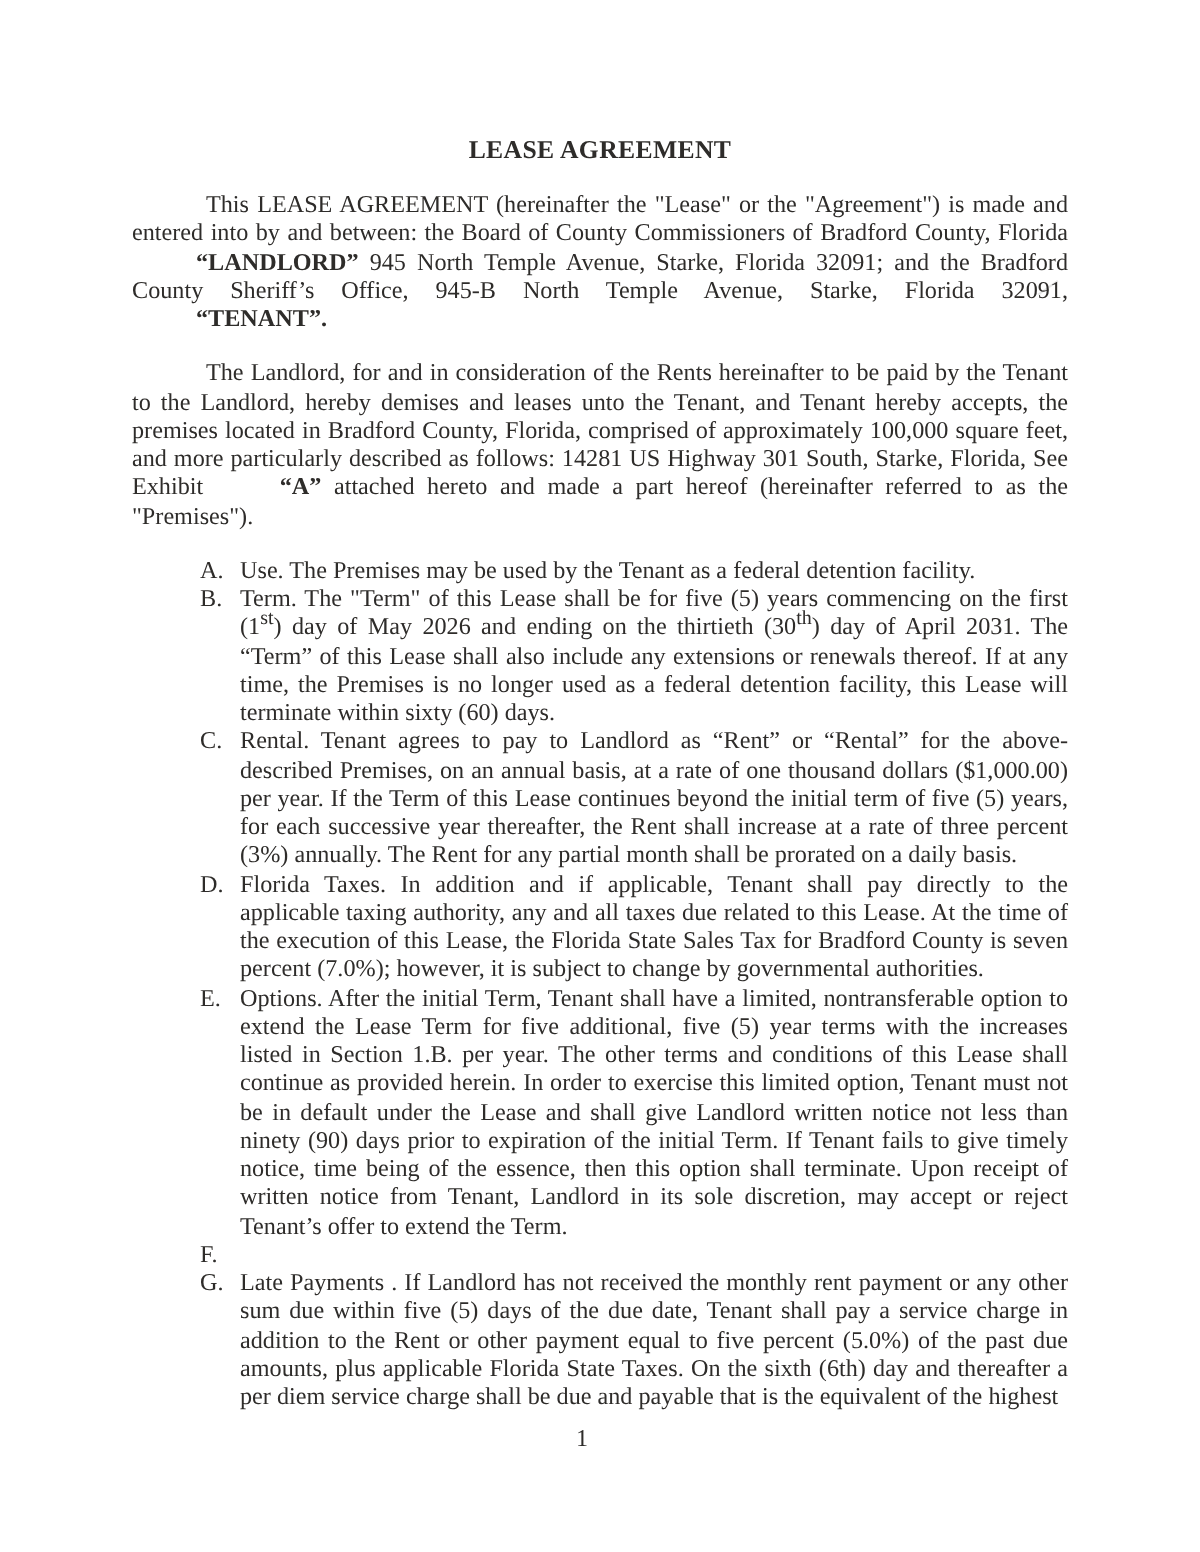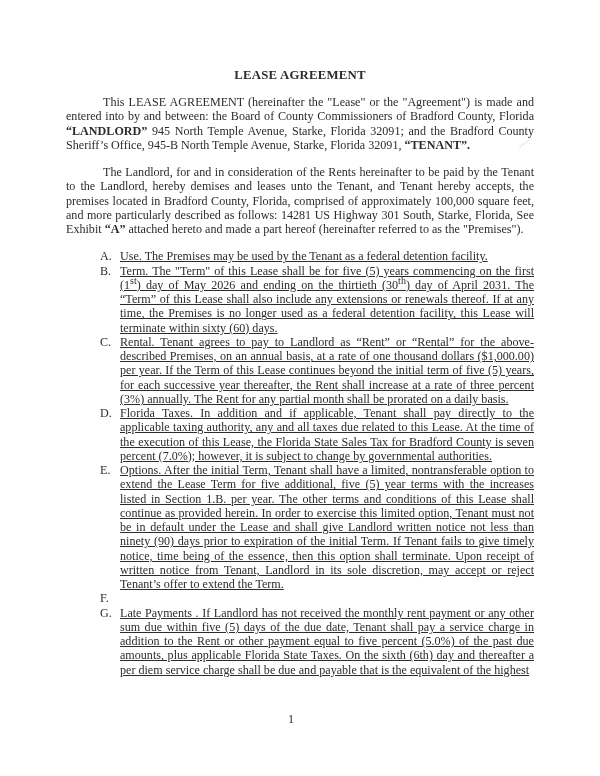--- a/index.html
+++ b/index.html
@@ -40,23 +40,22 @@
     line-height: 14.25px;
   }
   .li .letter {
     flex: none;
     width: 20px;
     margin-left: 34px;
   }
   .li .li-content {
     flex: 1;
     text-align: justify;
-    text-decoration: underline;
   }
-  .b { font-weight: bold; }
+  .b { font-weight: bold; margin-left: 32px; }
   sup {
     font-size: 10px;
     line-height: 0;
     vertical-align: super;
   }
   .page-number {
     position: absolute;
     left: 0;
     top: 712px;
     width: 100%;

